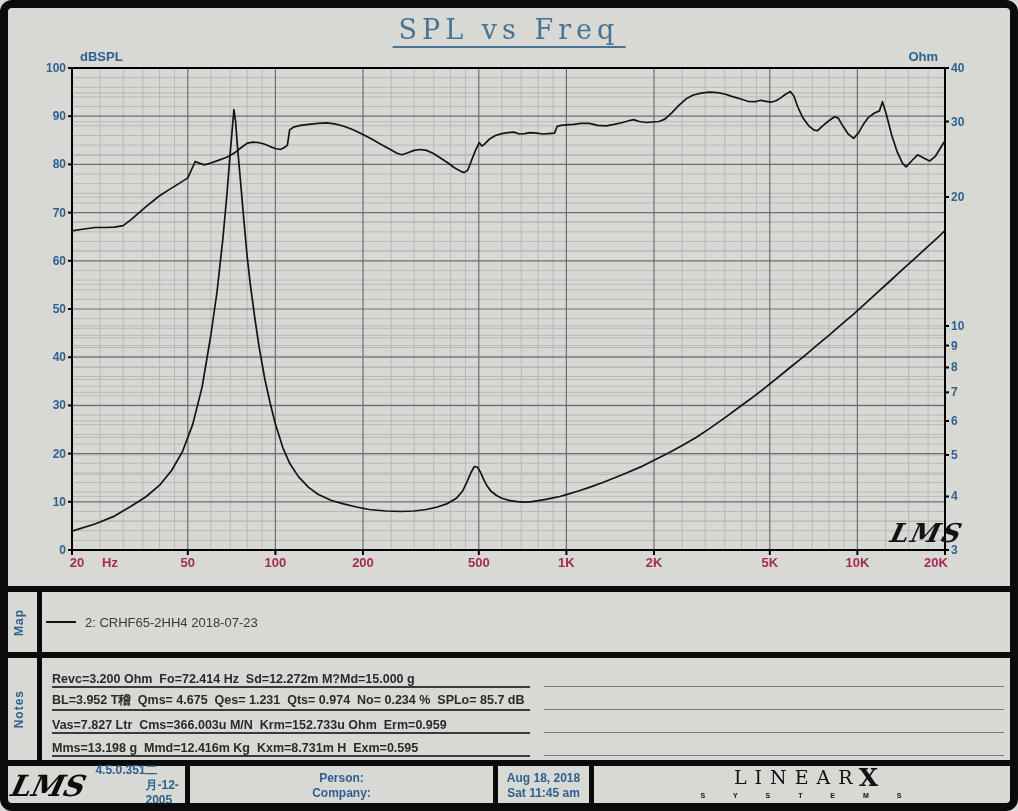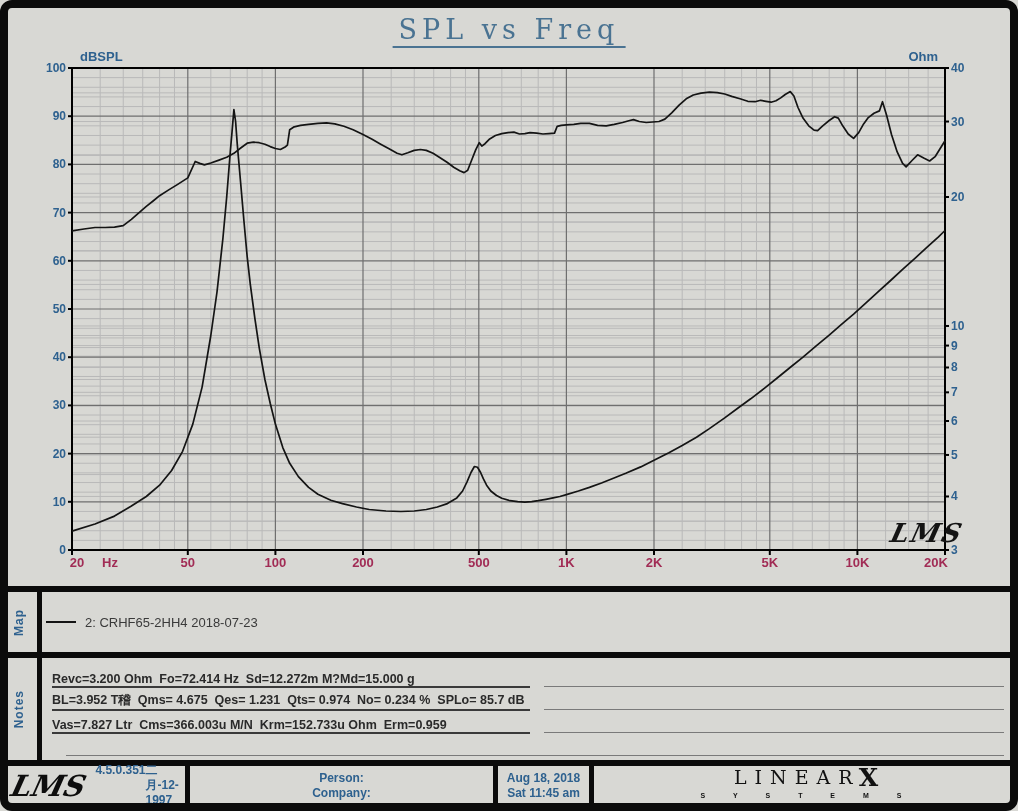--- a/index.html
+++ b/index.html
@@ -266,31 +266,32 @@
       </div>
       <div class="note-row">
         <span class="note-text">BL=3.952 T稽  Qms= 4.675  Qes= 1.231  Qts= 0.974  No= 0.234 %  SPLo= 85.7 dB</span>
         <div class="note-rule"></div>
       </div>
       <div class="note-row">
         <span class="note-text">Vas=7.827 Ltr  Cms=366.003u M/N  Krm=152.733u Ohm  Erm=0.959</span>
         <div class="note-rule"></div>
       </div>
       <div class="note-row">
+        <span class="note-text">Mms=13.198 g  Mmd=12.416m Kg  Kxm=8.731m H  Exm=0.595</span>
         <div class="note-rule"></div>
       </div>
     </div>
   </div>
 
   <div id="footer" class="band">
     <div id="fcell-app" class="fcell">
       <span class="script-lms">LMS</span>
       <span class="ver-col">
         <span>4.5.0.351</span>
-        <span>二月-12-1997</span>
+        <span>二月-12-2005</span>
       </span>
     </div>
     <div id="fcell-person" class="fcell">
       <span>Person:</span>
       <span>Company:</span>
     </div>
     <div id="fcell-date" class="fcell">
       <span>Aug 18, 2018</span>
       <span>Sat 11:45 am</span>
     </div>

